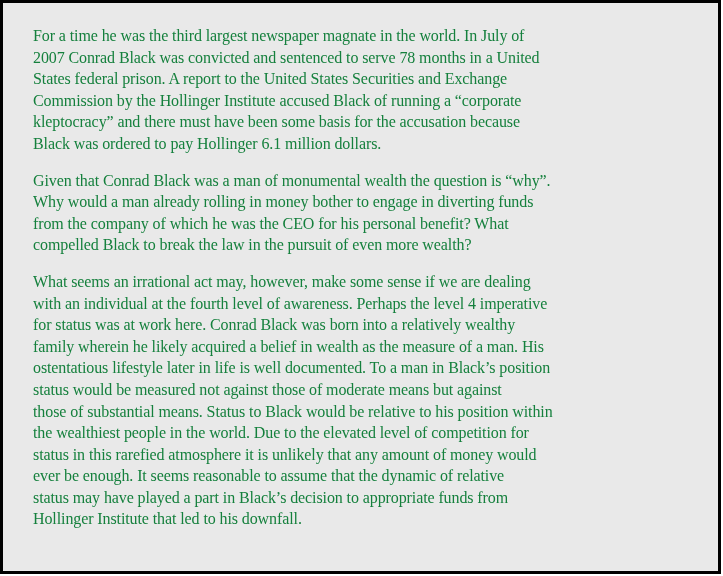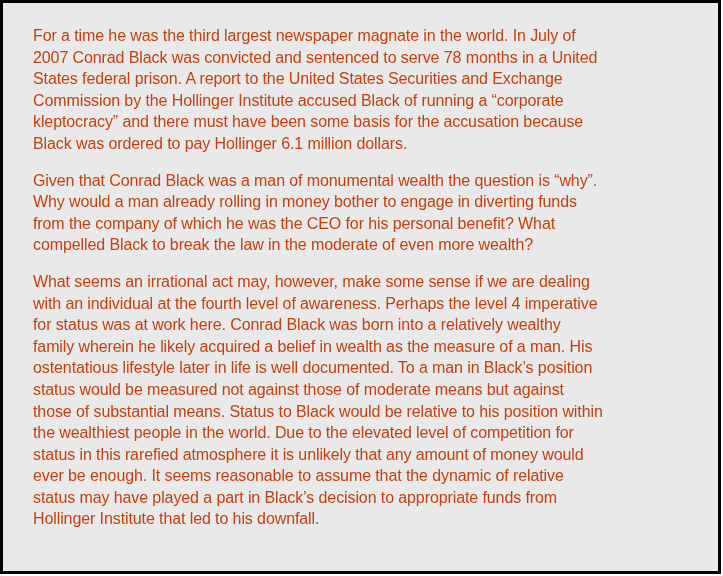--- a/index.html
+++ b/index.html
@@ -27,39 +27,40 @@
     background: #e9e9e9;
     border: 3px solid #000000;
     padding: 22px 24px 0 30px;
     overflow: hidden;
   }
   .para {
     margin: 0 0 15px 0;
     font-size: 16px;
     line-height: 21.6px;
     letter-spacing: -0.1px;
-    color: #c2410c;
+    color: #15803d;
     white-space: pre;
+    font-family: Liberation Serif, serif;
   }
 </style>
 </head>
 <body>
 
 <div class="page">
   <div class="text-box">
     <p class="para">For a time he was the third largest newspaper magnate in the world. In July of
 2007 Conrad Black was convicted and sentenced to serve 78 months in a United
 States federal prison. A report to the United States Securities and Exchange
 Commission by the Hollinger Institute accused Black of running a “corporate
 kleptocracy” and there must have been some basis for the accusation because
 Black was ordered to pay Hollinger 6.1 million dollars.</p>
     <p class="para">Given that Conrad Black was a man of monumental wealth the question is “why”.
 Why would a man already rolling in money bother to engage in diverting funds
 from the company of which he was the CEO for his personal benefit? What
-compelled Black to break the law in the moderate of even more wealth?</p>
+compelled Black to break the law in the pursuit of even more wealth?</p>
     <p class="para">What seems an irrational act may, however, make some sense if we are dealing
 with an individual at the fourth level of awareness. Perhaps the level 4 imperative
 for status was at work here. Conrad Black was born into a relatively wealthy
 family wherein he likely acquired a belief in wealth as the measure of a man. His
 ostentatious lifestyle later in life is well documented. To a man in Black’s position
 status would be measured not against those of moderate means but against
 those of substantial means. Status to Black would be relative to his position within
 the wealthiest people in the world. Due to the elevated level of competition for
 status in this rarefied atmosphere it is unlikely that any amount of money would
 ever be enough. It seems reasonable to assume that the dynamic of relative

